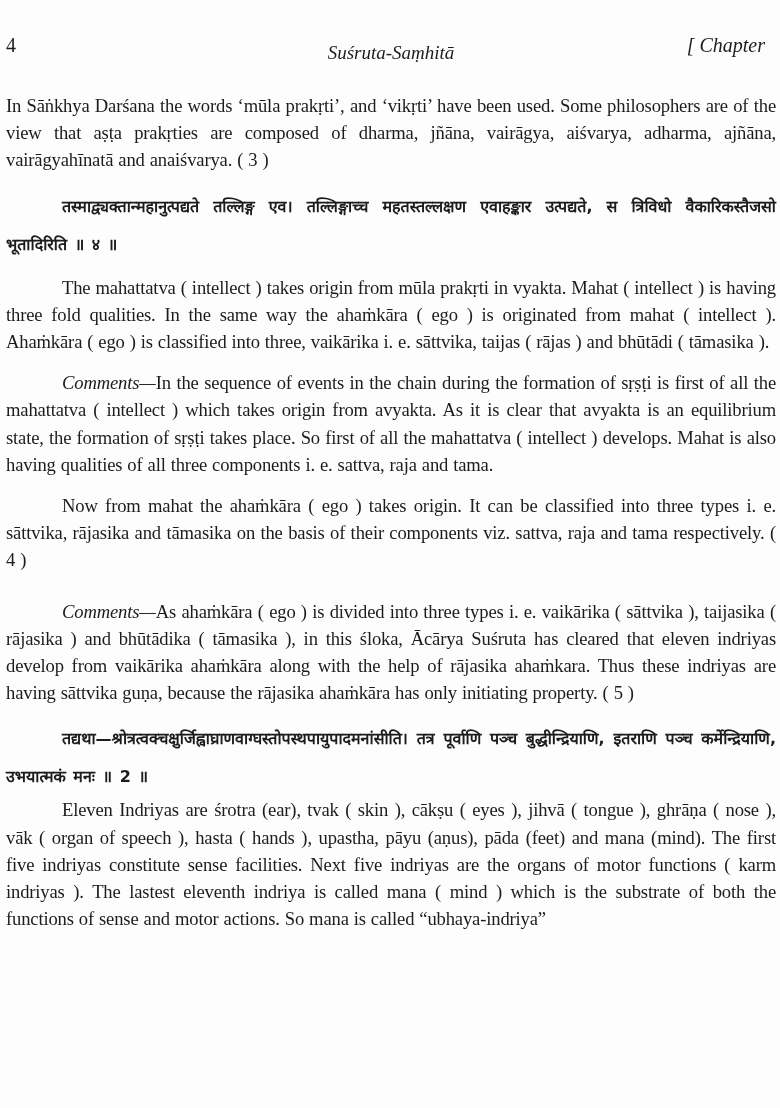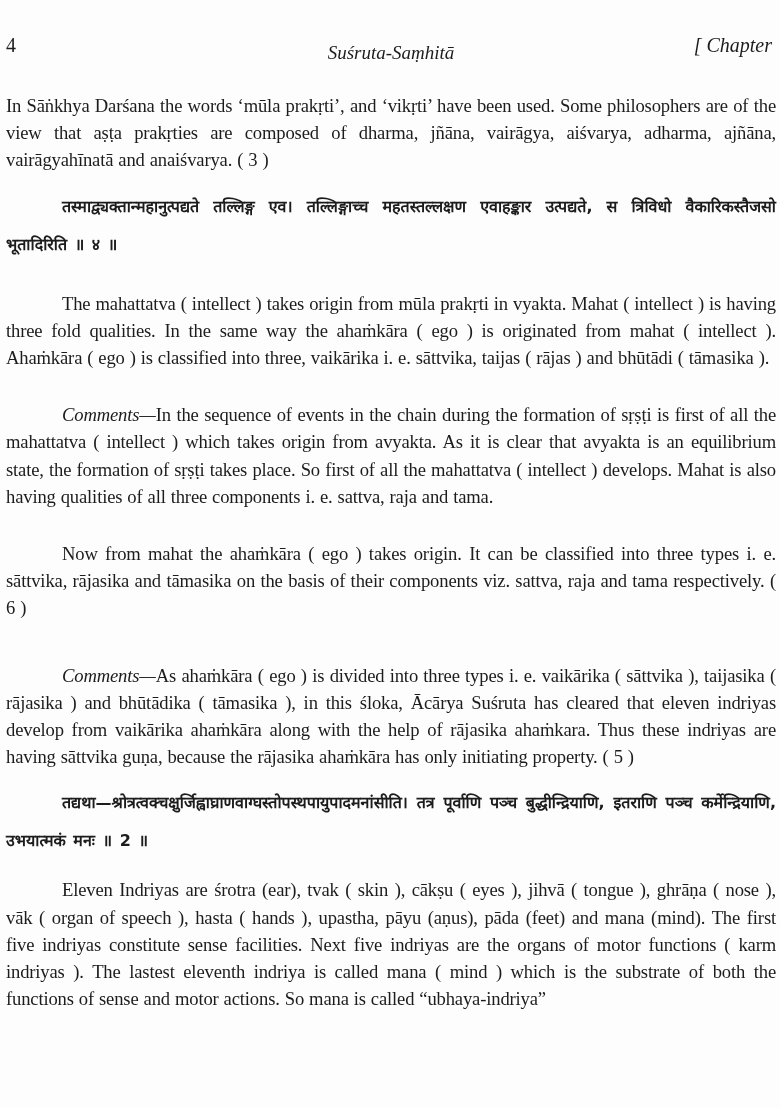--- a/index.html
+++ b/index.html
@@ -40,21 +40,21 @@
       position: absolute;
       left: 0;
       right: 0;
       text-align: center;
       font-style: italic;
       font-size: 19px;
       top: 8px;
     }
     .rh-chapter {
       position: absolute;
-      right: 4px;
+      right: 11px;
       top: 0;
       font-style: italic;
       font-size: 20px;
     }
     .body {
       position: absolute;
       left: 6px;
       width: 770px;
       top: 92px;
     }
@@ -62,21 +62,20 @@
       margin: 0;
       font-size: 18.6px;
       line-height: 27.2px;
       text-align: justify;
       text-align-last: left;
       letter-spacing: -0.15px;
       word-spacing: 0.5px;
     }
     p.indent {
       text-indent: 56px;
-      margin-top: 16px;
     }
     p.sanskrit {
       font-family: "DejaVu Sans", sans-serif;
       font-weight: bold;
       font-size: 16px;
       line-height: 38px;
       text-indent: 56px;
       letter-spacing: 0;
       word-spacing: 2px;
     }
@@ -104,21 +103,21 @@
     <div class="gap-m"></div>
     <p class="sanskrit">तस्माद्व्यक्तान्महानुत्पद्यते तल्लिङ्ग एव। तल्लिङ्गाच्च महतस्तल्लक्षण एवाहङ्कार उत्पद्यते, स त्रिविधो वैकारिकस्तैजसो भूतादिरिति ॥ ४ ॥</p>
 
     <div class="gap-s"></div>
     <p class="indent">The mahattatva ( intellect ) takes origin from mūla prakṛti in vyakta. Mahat ( intellect ) is having three fold qualities. In the same way the ahaṁkāra ( ego ) is originated from mahat ( intellect ). Ahaṁkāra ( ego ) is classified into three, vaikārika i. e. sāttvika, taijas ( rājas ) and bhūtādi ( tāmasika ).</p>
 
     <div class="gap-m"></div>
     <p class="indent"><em class="label">Comments—</em><span>In the sequence of events in the chain during the formation of sṛṣṭi is first of all the mahattatva ( intellect ) which takes origin from avyakta. As it is clear that avyakta is an equilibrium state, the formation of sṛṣṭi takes place. So first of all the mahattatva ( intellect ) develops. Mahat is also having qualities of all three components i. e. sattva, raja and tama.</span></p>
 
     <div class="gap-m"></div>
-    <p class="indent">Now from mahat the ahaṁkāra ( ego ) takes origin. It can be classified into three types i. e. sāttvika, rājasika and tāmasika on the basis of their components viz. sattva, raja and tama respectively. ( 6 )</p>
+    <p class="indent">Now from mahat the ahaṁkāra ( ego ) takes origin. It can be classified into three types i. e. sāttvika, rājasika and tāmasika on the basis of their components viz. sattva, raja and tama respectively. ( 4 )</p>
 
     <div class="gap-s"></div>
 
 
     <div class="gap-m"></div>
     <p class="indent"><em class="label">Comments—</em><span>As ahaṁkāra ( ego ) is divided into three types i. e. vaikārika ( sāttvika ), taijasika ( rājasika ) and bhūtādika ( tāmasika ), in this śloka, Ācārya Suśruta has cleared that eleven indriyas develop from vaikārika ahaṁkāra along with the help of rājasika ahaṁkara. Thus these indriyas are having sāttvika guṇa, because the rājasika ahaṁkāra has only initiating property. ( 5 )</span></p>
 
     <div class="gap-m"></div>
     <p class="sanskrit">तद्यथा—श्रोत्रत्वक्चक्षुर्जिह्वाघ्राणवाग्घस्तोपस्थपायुपादमनांसीति। तत्र पूर्वाणि पञ्च बुद्धीन्द्रियाणि, इतराणि पञ्च कर्मेन्द्रियाणि, उभयात्मकं मनः ॥ 2 ॥</p>
 

